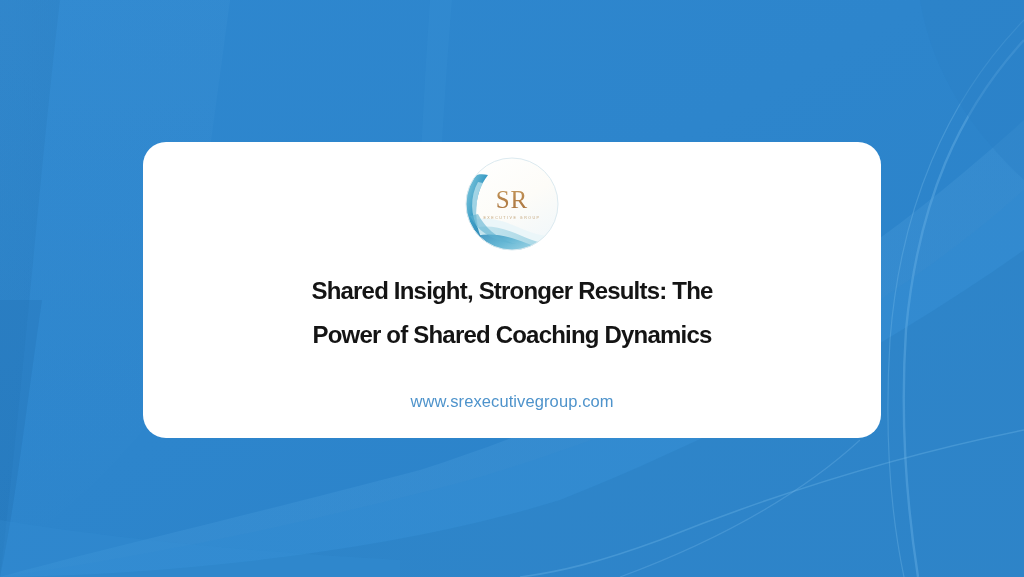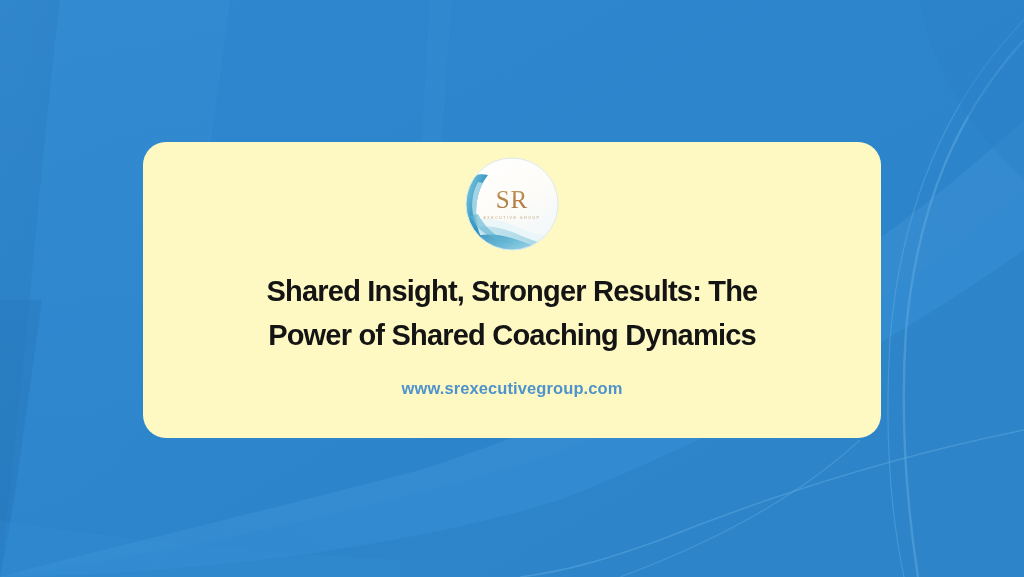--- a/index.html
+++ b/index.html
@@ -14,52 +14,52 @@
     overflow:hidden;
   }
   
   #bg-art { position:absolute; inset:0; width:100%; height:100%; display:block; }
 
   
   #card {
     position:absolute;
     left:143px; top:142px;
     width:738px; height:296px;
-    background:#fef9c3;
+    background:#ffffff;
     border-radius:23px;
     display:flex; flex-direction:column;
     align-items:center;
     padding-top:14px;
   }
 
   
   #logo-wrap { width:96px; height:96px; position:relative; }
   #logo-svg { display:block; width:96px; height:96px; }
 
   
   #headline {
     margin-top:17px;
     width:660px;
     text-align:center;
     color:#141414;
     font-family:"Liberation Sans", sans-serif;
-    font-size:29px;
+    font-size:24px;
     font-weight:bold;
     line-height:44px;
     letter-spacing:-0.8px;
   }
   #headline .hl-line { display:block; white-space:nowrap; }
 
   
   #site-url {
-    margin-top:22px;
+    margin-top:35px;
     color:#4E93CB;
     font-family:"Liberation Sans", sans-serif;
     font-size:16.5px;
-    font-weight:bold;
+    font-weight:normal;
     letter-spacing:0.1px;
   }
 </style>
 </head>
 <body>
 
 <div id="stage">
 
   <svg id="bg-art" viewBox="0 0 1024 577" preserveAspectRatio="none" aria-hidden="true">
     <defs>

